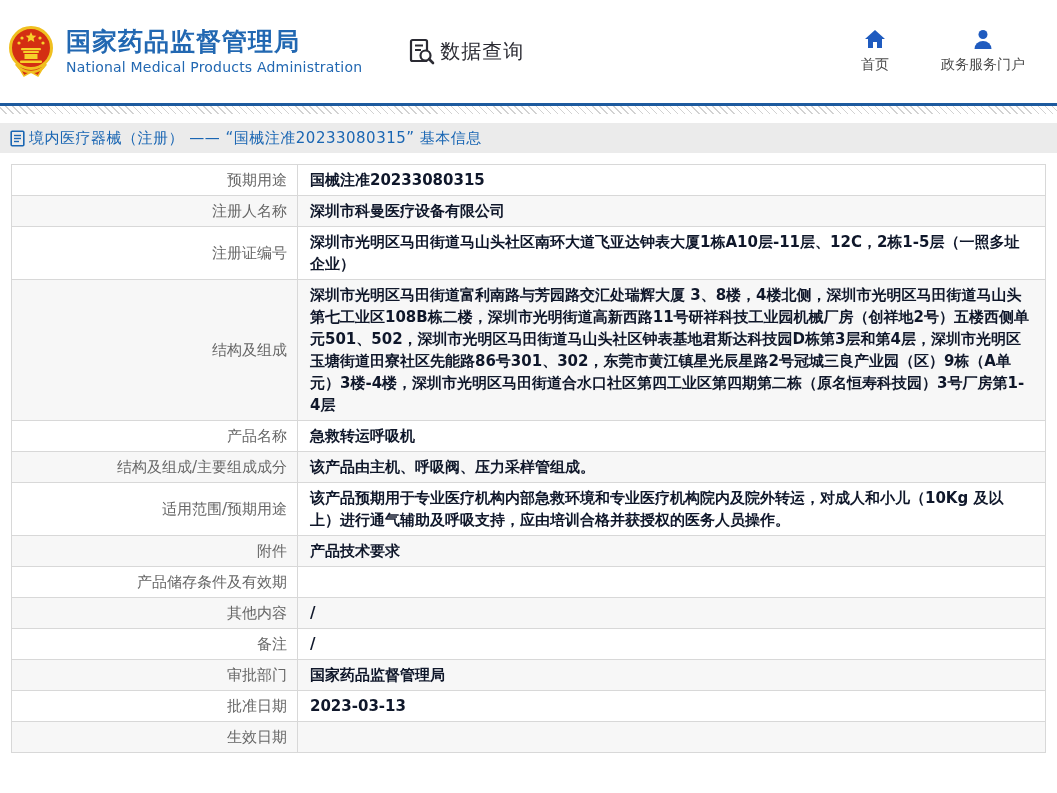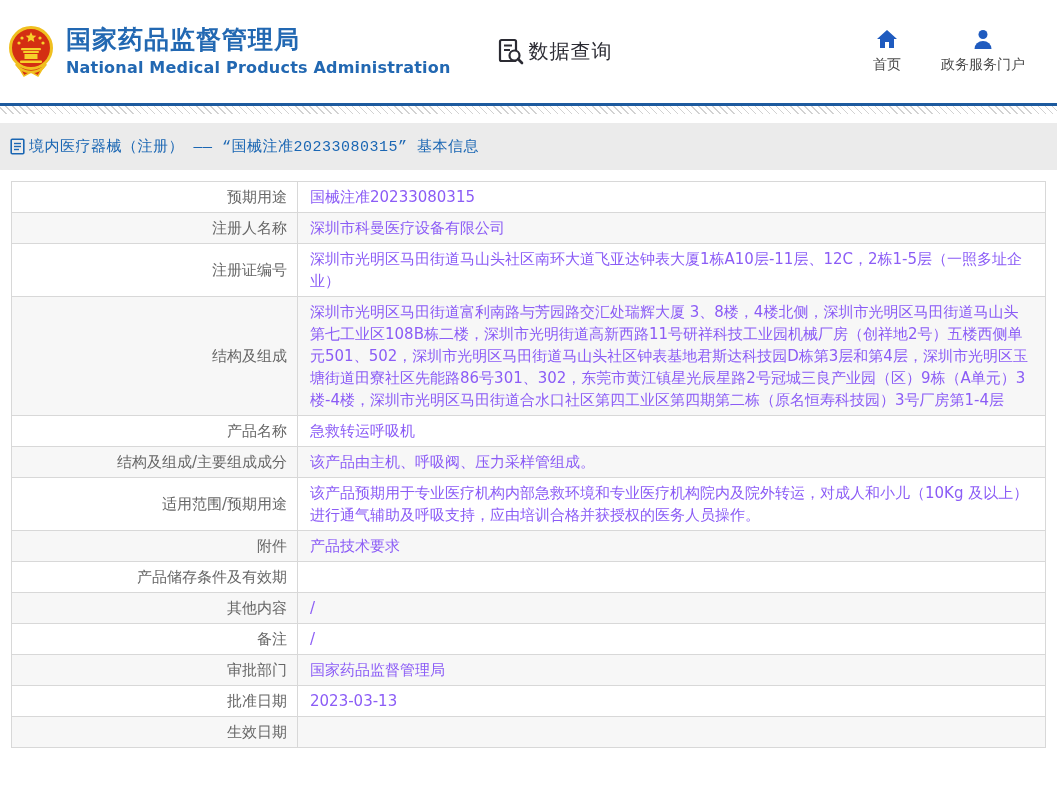--- a/index.html
+++ b/index.html
@@ -5,46 +5,46 @@
   * { margin:0; padding:0; box-sizing:border-box; }
   html,body { width:1057px; height:793px; overflow:hidden; background:#fff;
               font-family:"DejaVu Sans","Liberation Sans",sans-serif; }
 
   
   .site-header { height:103px; display:flex; align-items:center; padding:0 18px 0 8px; background:#fff; }
   .brand { display:flex; align-items:center; }
   .brand-emblem { width:46px; height:52px; flex:0 0 auto; }
   .brand-text { margin-left:12px; }
   .org-zh { font-size:25px; font-weight:700; color:#2268b2; letter-spacing:1px; line-height:1.15; }
-  .org-en { font-size:16px; font-weight:700; color:#2268b2; margin-top:3px; letter-spacing:.2px; }
+  .org-en { font-size:14px; font-weight:400; color:#2268b2; margin-top:3px; letter-spacing:.2px; }
   .section-title { display:flex; align-items:flex-end; margin-left:46px; cursor:pointer; }
   .section-title .ds-icon { width:27px; height:27px; margin-right:5px; }
   .section-label { font-size:20px; color:#2b2b33; letter-spacing:1px; }
-  .top-nav { margin-left:auto; display:flex; align-items:center; gap:40px; padding-right:14px; }
+  .top-nav { margin-left:auto; display:flex; align-items:center; gap:52px; padding-right:14px; }
   .nav-item { display:flex; flex-direction:column; align-items:center; cursor:pointer; text-decoration:none; }
   .nav-item svg { width:22px; height:20px; }
   .nav-label { margin-top:7px; font-size:14px; color:#4a4a4a; }
 
   
   .blue-rule { height:3px; background:#1d5a9e; }
   .hatch-band { height:8px; background:
       repeating-linear-gradient(45deg, #ffffff 0 4px, #d2d2d2 4px 5px); }
 
   
-  .breadcrumb { margin-top:9px; height:47px; background:#ebebeb;
-      display:flex; align-items:center; padding:0 10px;font-family:Liberation Mono, monospace; }
+  .breadcrumb { margin-top:9px; height:30px; background:#ebebeb;
+      display:flex; align-items:center; padding:0 10px; }
   .breadcrumb .bc-icon { width:15px; height:17px; margin-right:4px; flex:0 0 auto; }
   .bc-text { font-size:15px; color:#1a66b3; letter-spacing:.5px; }
 
   
   .info-table { width:1035px; margin:11px 0 0 11px; border-collapse:collapse; table-layout:fixed; }
   .info-table td { border:1px solid #d8d8d8; font-size:15px; line-height:22px;
       padding:4px 12px; vertical-align:middle; word-break:break-all; }
   .info-table td.cell-label { width:286px; text-align:right; color:#666; padding-right:10px; }
-  .info-table td.cell-value { color:#8b5cf6; }
+  .info-table td.cell-value { color:#0f172a;font-weight:bold; }
   .info-table tr:nth-child(even) { background:#f7f7f7; }
 </style>
 </head>
 <body>
 
 <header class="site-header">
   <div class="brand">
     <svg class="brand-emblem" viewBox="0 0 46 52">
       <path d="M10 40 L16 50 L23 46 L30 50 L36 40 Z" fill="#d42e12" stroke="#f0c020" stroke-width="1.5"></path>
       <circle cx="23" cy="22" r="20.5" fill="#d42e12" stroke="#f0c020" stroke-width="3"></circle>

